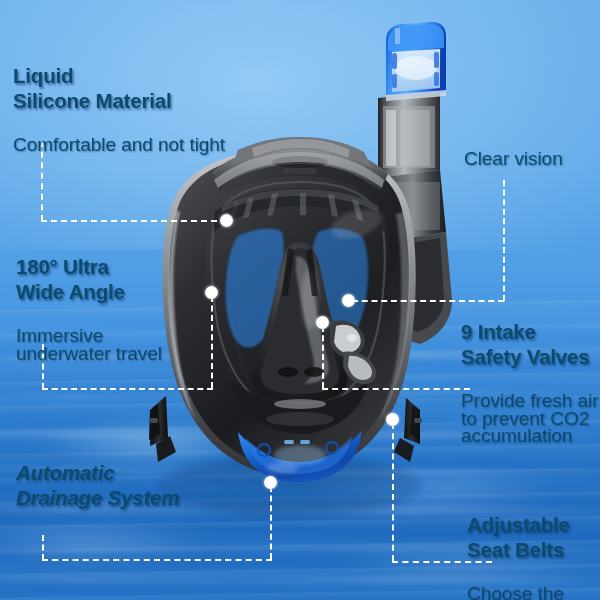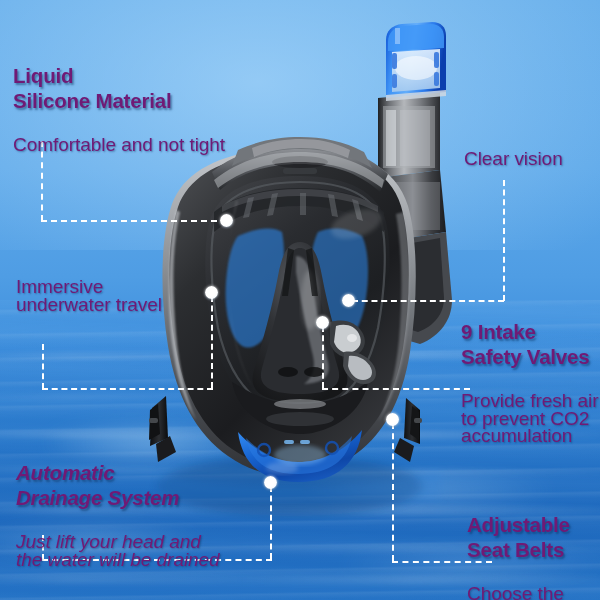--- a/index.html
+++ b/index.html
@@ -45,21 +45,21 @@
   .c1{left:40px;top:420px;width:220px;height:46px;}
   .c2{left:300px;top:470px;width:260px;height:40px;opacity:.7;}
   .c3{left:-30px;top:520px;width:240px;height:44px;opacity:.6;}
   .c4{left:330px;top:545px;width:280px;height:40px;opacity:.5;}
   .c5{left:150px;top:300px;width:300px;height:36px;opacity:.35;}
 
   
   #mask{position:absolute;left:0;top:0;width:600px;height:600px;}
 
   
-  .callout{position:absolute;color:#701a75;}
+  .callout{position:absolute;color:#0c4a6e;}
   .callout .title{
     font-weight:bold;font-size:20.5px;line-height:24.5px;
     letter-spacing:-.2px;
     text-shadow:1.5px 1.5px 2.2px rgba(10,50,95,.55);
     white-space:pre-line;}
   .callout .sub{
     font-weight:normal;font-size:19px;line-height:17.5px;
     margin-top:23px;letter-spacing:-.05px;
     text-shadow:1px 1px 1.8px rgba(10,50,95,.45);
     white-space:pre-line;}
@@ -388,37 +388,37 @@
     <div class="title">Liquid
 Silicone Material</div>
     <div class="sub">Comfortable and not tight</div>
   </div>
 
   <div class="callout ct-right" style="left:464px;top:127px;width:135px;">
     <div class="sub">Clear vision</div>
   </div>
 
   <div class="callout" style="left:16px;top:255px;width:215px;">
+    <div class="title">180° Ultra
+Wide Angle</div>
     <div class="sub">Immersive
 underwater travel</div>
   </div>
 
   <div class="callout ct-right" style="left:461px;top:320px;width:139px;">
     <div class="title">9 Intake
 Safety Valves</div>
     <div class="sub">Provide fresh air
 to prevent CO2
 accumulation</div>
   </div>
 
   <div class="callout" style="left:16px;top:461px;width:245px;font-style:italic;">
     <div class="title">Automatic
 Drainage System</div>
-    <div class="sub">Just lift your head and
-the water will be drained</div>
   </div>
 
   <div class="callout ct-right" style="left:467px;top:513px;width:133px;">
     <div class="title">Adjustable
 Seat Belts</div>
     <div class="sub">Choose the
 appropriate size</div>
   </div>
 
 </div>

